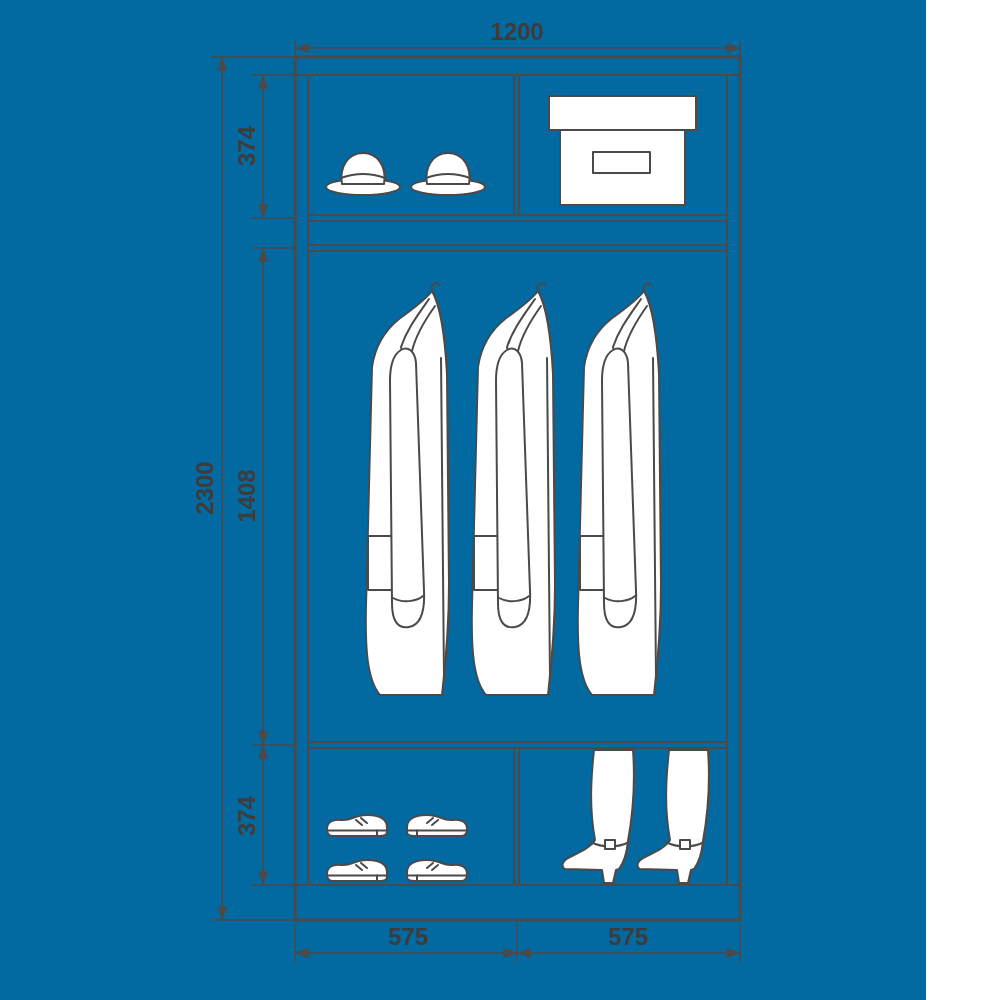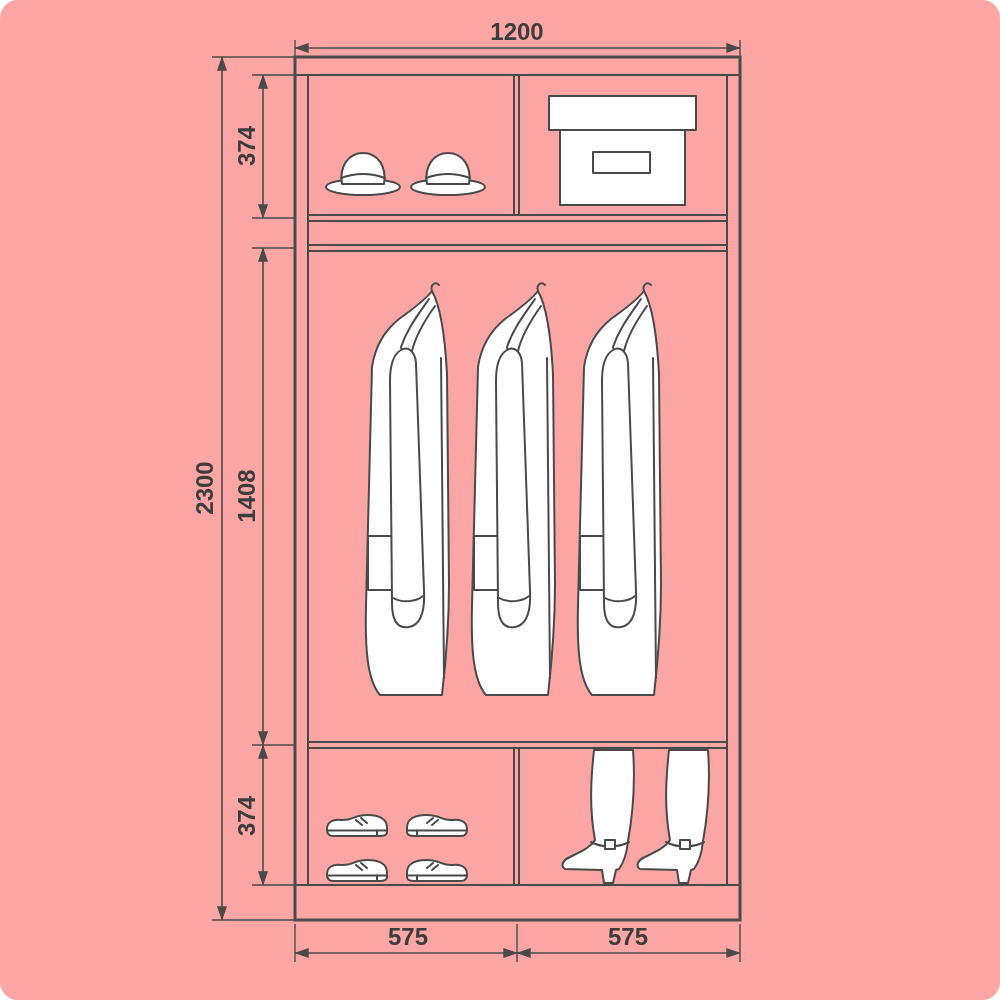--- a/index.html
+++ b/index.html
@@ -1,16 +1,16 @@
 <!DOCTYPE html>
 <html><head>
 <meta charset="utf-8">
 <style>
   html,body{margin:0;padding:0;background:#ffffff;}
-  .page{width:1000px;height:1000px;position:relative;background:#fca5a5;border-radius:18px;}
+  .page{width:926px;height:1000px;position:relative;background:#0369a1;}
   svg{display:block;}
   text{font-family:"Liberation Sans","DejaVu Sans",sans-serif;font-weight:bold;font-size:24px;fill:#3c3c3c;}
   .frame{fill:none;stroke:#4a4a4a;stroke-width:3;}
   .inner{fill:none;stroke:#4a4a4a;stroke-width:2;}
   .item{fill:#ffffff;stroke:#4a4a4a;stroke-width:2;stroke-linejoin:round;stroke-linecap:round;}
   .itemline{fill:none;stroke:#4a4a4a;stroke-width:2;stroke-linejoin:round;stroke-linecap:round;}
   .dim{fill:none;stroke:#4a4a4a;stroke-width:1.6;}
   .ext{fill:none;stroke:#4a4a4a;stroke-width:1.4;}
 </style>
 </head>

